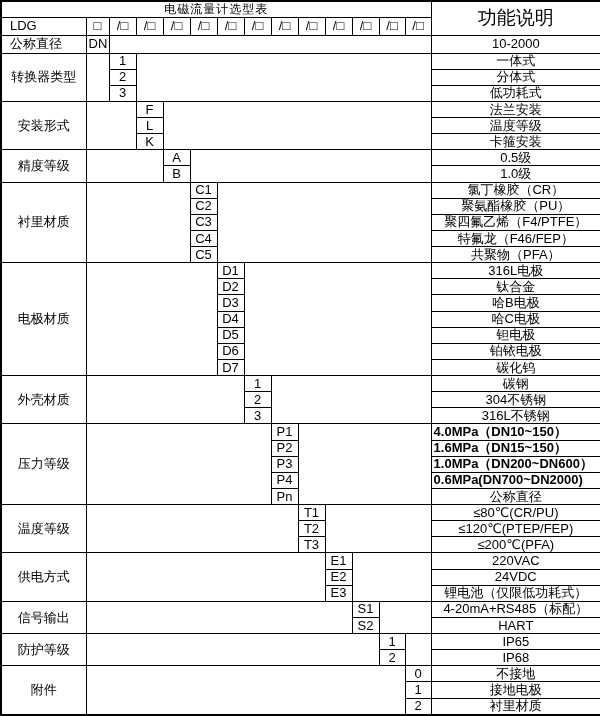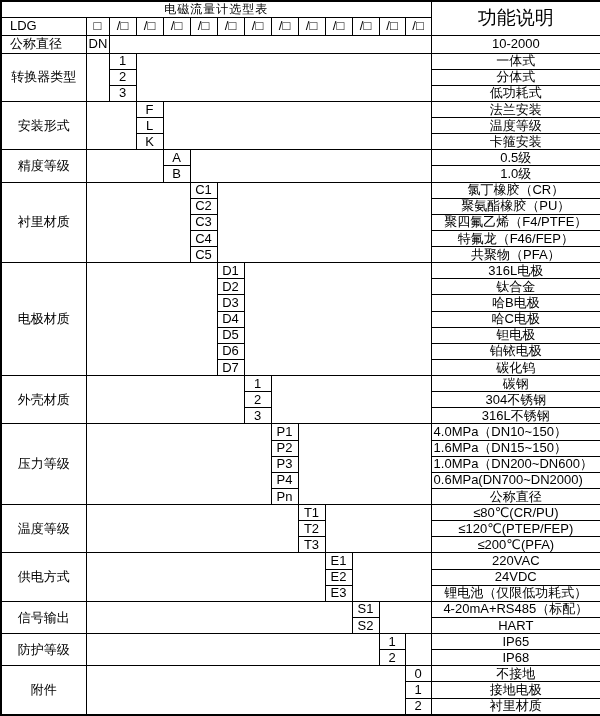--- a/index.html
+++ b/index.html
@@ -23,21 +23,21 @@
   }
   tr.r-title{height:16px;}
   tr.r-model{height:18px;}
   tr.r-dn{height:18px;}
   td.title-cell{font-size:12px;letter-spacing:1px;}
   td.rhead{font-size:19px;}
   td.cat{}
   td.cat-left{text-align:left;padding-left:8px;}
   td.code{}
   td.desc{}
-  td.desc-left{text-align:left;padding-left:2px;}
+  td.desc-left{text-align:left;padding-left:2px;font-weight:bold;}
   td.dn-left{text-align:left;padding-left:2px;margin-left:47px;}
 </style>
 </head>
 <body>
 
 <div id="wrap">
 <table class="sel">
   <colgroup>
     <col style="width:85px">
         <col style="width:23px">

